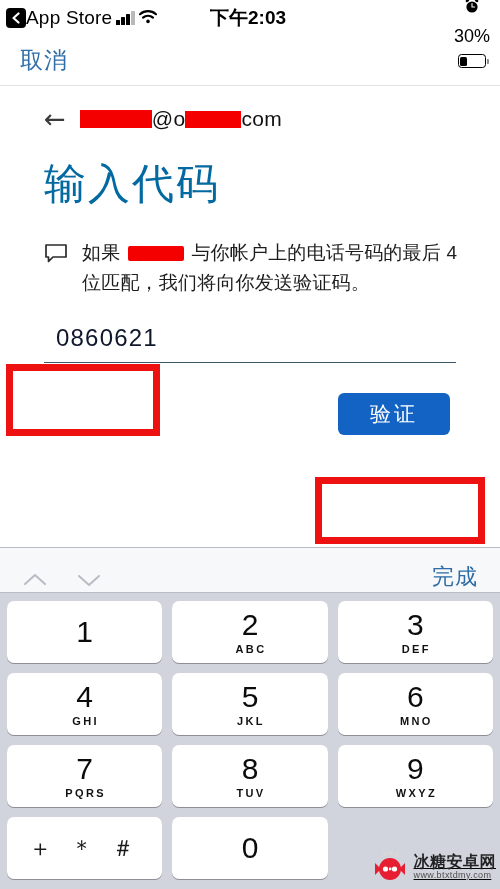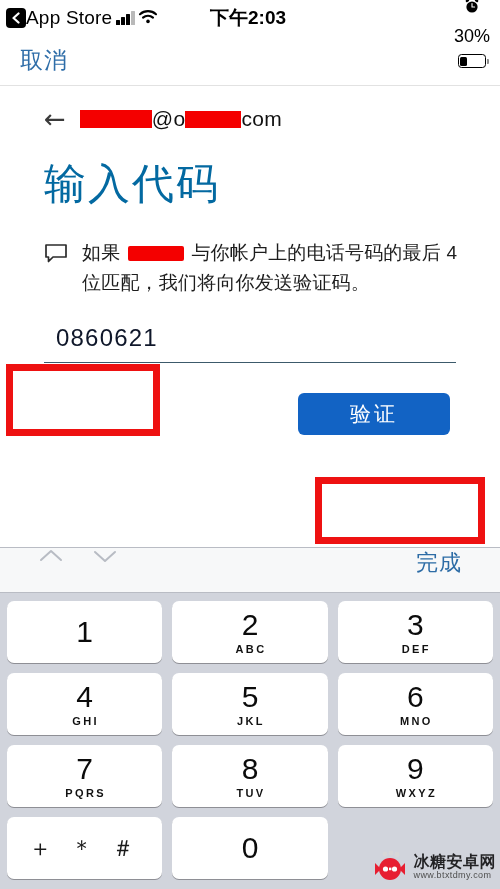--- a/index.html
+++ b/index.html
@@ -212,21 +212,21 @@
     justify-content: flex-end;
     margin: 30px 28px 0 0;
   }
   .verify-button {
     background: #1263c4;
     color: #ffffff;
     font-size: 21px;
     letter-spacing: 3px;
     border: none;
     border-radius: 6px;
-    width: 152px;
+    width: 112px;
     height: 42px;
     cursor: pointer;
     font-family: "Liberation Sans", sans-serif;
   }
 
   
   .annotation {
     position: absolute;
     border: 7px solid #ee1111;
     box-sizing: border-box;
@@ -241,22 +241,22 @@
     position: absolute;
     left: 0; right: 0; bottom: 0;
     background: #d1d4dc;
   }
   .kb-toolbar {
     height: 46px;
     background: #f7f8f9;
     border-top: 1px solid #b9bcc4;
     border-bottom: 1px solid #b9bcc4;
     display: flex;
-    align-items: flex-start;
-    padding: 0 38px;
+    align-items: flex-end;
+    padding: 0 22px;
     box-sizing: border-box;
   }
   .kb-arrows { display: flex; gap: 28px; }
   .kb-arrow { cursor: pointer; }
   .kb-done {
     margin-left: auto;
     color: #2d6ca6;
     font-size: 22px;
     letter-spacing: 1px;
     cursor: pointer;
@@ -316,21 +316,21 @@
     display: flex;
     align-items: center;
     gap: 6px;
     z-index: 40;
     opacity: 0.97;
   }
   .wm-logo {
     width: 36px; height: 36px;
     position: relative;
   }
-  .wm-text { line-height: 1.05; }
+  .wm-text { line-height: 1.05; text-decoration: underline; }
   .wm-title {
     font-size: 16px;
     font-weight: 700;
     color: #1d1d1f;
     letter-spacing: 0.5px;
   }
   .wm-url {
     font-size: 9px;
     color: #4a4a4a;
     letter-spacing: 0.4px;

